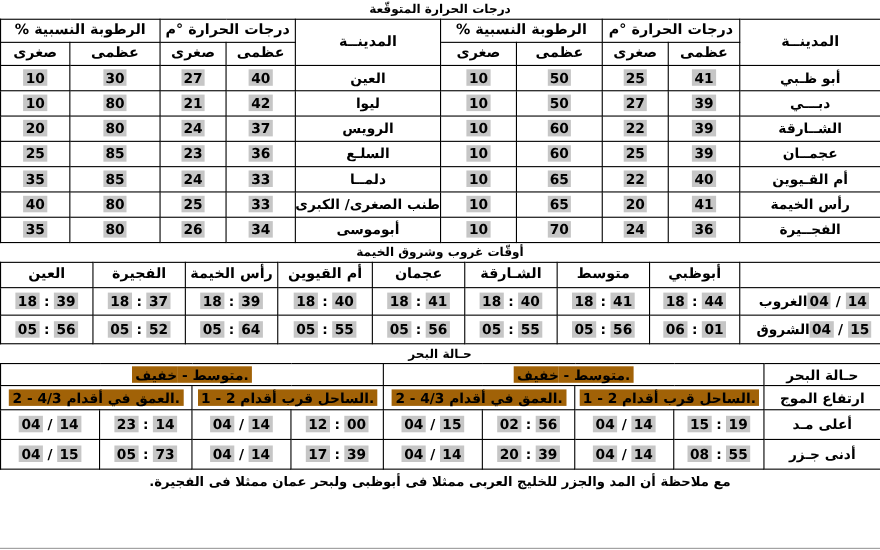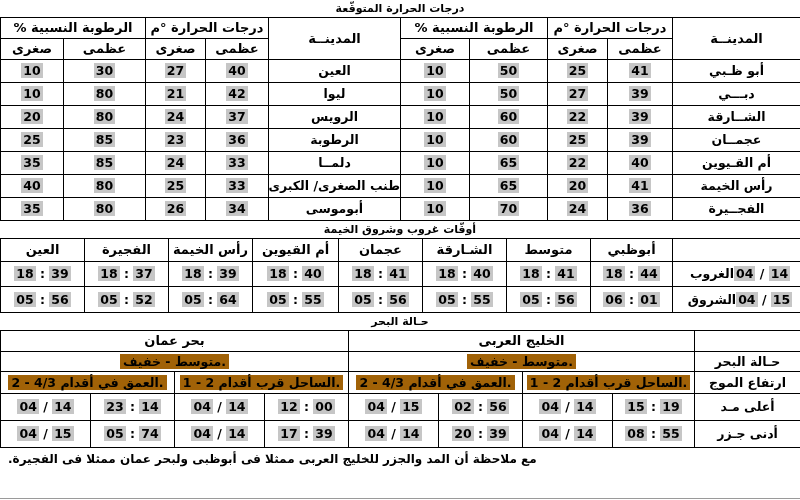--- a/index.html
+++ b/index.html
@@ -9,21 +9,21 @@
   td{border:1px solid #000;text-align:center;vertical-align:middle;padding:0;white-space:nowrap;overflow:hidden;font-size:12.5px;}
   .t1 td, .t2 td, .t3 td{line-height:1.05;}
   td.ar{direction:rtl;}
   td.nf, span.nf{direction:ltr;unicode-bidi:embed;}
   .hl{background:#c6c6c6;padding:0 2px;}
   .shade{background:#a16207;padding:0 3px;direction:ltr;unicode-bidi:embed;}
   .hdr{font-size:13px;}
   .city{font-size:12.5px;}
   .seaname{font-size:13px;}
   .lblw{margin-left:7px;}
-  .note{direction:rtl;text-align:left;font-size:12px;margin-top:4px;padding:0 8px;}
+  .note{direction:rtl;text-align:center;font-size:12px;margin-top:4px;padding:0 8px;}
   .bottom-rule{position:absolute;left:0;right:0;bottom:1px;border-top:1px solid #9a9a9a;}
   .tr-h1{height:21px}.tr-h2{height:21px}.tr-d{height:23px}
   .t2 .tr-hdr{height:23px}.t2 .tr-row1{height:25px}.t2 .tr-row2{height:26px}
   .t3 .tr-a{height:21px}.t3 .tr-b{height:20px}.t3 .tr-c{height:22px}.t3 .tr-d3{height:27px}.t3 .tr-e{height:27px}
 </style>
 </head>
 <body>
 
 <div class="title">درجات الحرارة المتوقّعة</div>
 
@@ -93,21 +93,21 @@
     <td class="nf"><span class="hl">60</span></td>
     <td class="nf"><span class="hl">22</span></td>
     <td class="nf"><span class="hl">39</span></td>
     <td class="ar city">الشــارقة</td>
   </tr>
   <tr class="tr-d">
     <td class="nf"><span class="hl">25</span></td>
     <td class="nf"><span class="hl">85</span></td>
     <td class="nf"><span class="hl">23</span></td>
     <td class="nf"><span class="hl">36</span></td>
-    <td class="ar city">الرطوبة</td>
+    <td class="ar city">السلـع</td>
     <td class="nf"><span class="hl">10</span></td>
     <td class="nf"><span class="hl">60</span></td>
     <td class="nf"><span class="hl">25</span></td>
     <td class="nf"><span class="hl">39</span></td>
     <td class="ar city">عجمــان</td>
   </tr>
   <tr class="tr-d">
     <td class="nf"><span class="hl">35</span></td>
     <td class="nf"><span class="hl">85</span></td>
     <td class="nf"><span class="hl">24</span></td>
@@ -205,25 +205,20 @@
       <col style="width:84px">
       <col style="width:90px">
       <col style="width:84px">
     <col style="width:90px">
       <col style="width:84px">
       <col style="width:90px">
       <col style="width:82px">
       <col style="width:106px">
   </colgroup>
   <tbody>
-      <tr class="tr-a">
-    <td class="ar seaname" colspan="4">بحر عمان</td>
-    <td class="ar seaname" colspan="4">الخليج العربى</td>
-    <td class="ar"></td>
-  </tr>
   <tr class="tr-b">
     <td colspan="4"><span class="shade">خفيف‎ - متوسط.</span></td>
     <td colspan="4"><span class="shade">خفيف‎ - متوسط.</span></td>
     <td class="ar">حـالة البحر</td>
   </tr>
   <tr class="tr-c">
     <td colspan="2"><span class="shade">2 - 4/3 أقدام‎ في‎ العمق.</span></td>
     <td colspan="2"><span class="shade">1 - 2 أقدام‎ قرب‎ الساحل.</span></td>
     <td colspan="2"><span class="shade">2 - 4/3 أقدام‎ في‎ العمق.</span></td>
     <td colspan="2"><span class="shade">1 - 2 أقدام‎ قرب‎ الساحل.</span></td>
@@ -235,21 +230,21 @@
     <td class="nf"><span class="hl">04</span> / <span class="hl">14</span></td>
     <td class="nf"><span class="hl">12</span> : <span class="hl">00</span></td>
     <td class="nf"><span class="hl">04</span> / <span class="hl">15</span></td>
     <td class="nf"><span class="hl">02</span> : <span class="hl">56</span></td>
     <td class="nf"><span class="hl">04</span> / <span class="hl">14</span></td>
     <td class="nf"><span class="hl">15</span> : <span class="hl">19</span></td>
     <td class="ar">أعلى مـد</td>
   </tr>
   <tr class="tr-e">
     <td class="nf"><span class="hl">04</span> / <span class="hl">15</span></td>
-    <td class="nf"><span class="hl">05</span> : <span class="hl">74</span></td>
+    <td class="nf"><span class="hl">05</span> : <span class="hl">73</span></td>
     <td class="nf"><span class="hl">04</span> / <span class="hl">14</span></td>
     <td class="nf"><span class="hl">17</span> : <span class="hl">39</span></td>
     <td class="nf"><span class="hl">04</span> / <span class="hl">14</span></td>
     <td class="nf"><span class="hl">20</span> : <span class="hl">39</span></td>
     <td class="nf"><span class="hl">04</span> / <span class="hl">14</span></td>
     <td class="nf"><span class="hl">08</span> : <span class="hl">55</span></td>
     <td class="ar">أدنى جـزر</td>
   </tr>
 </tbody>
   </table>

